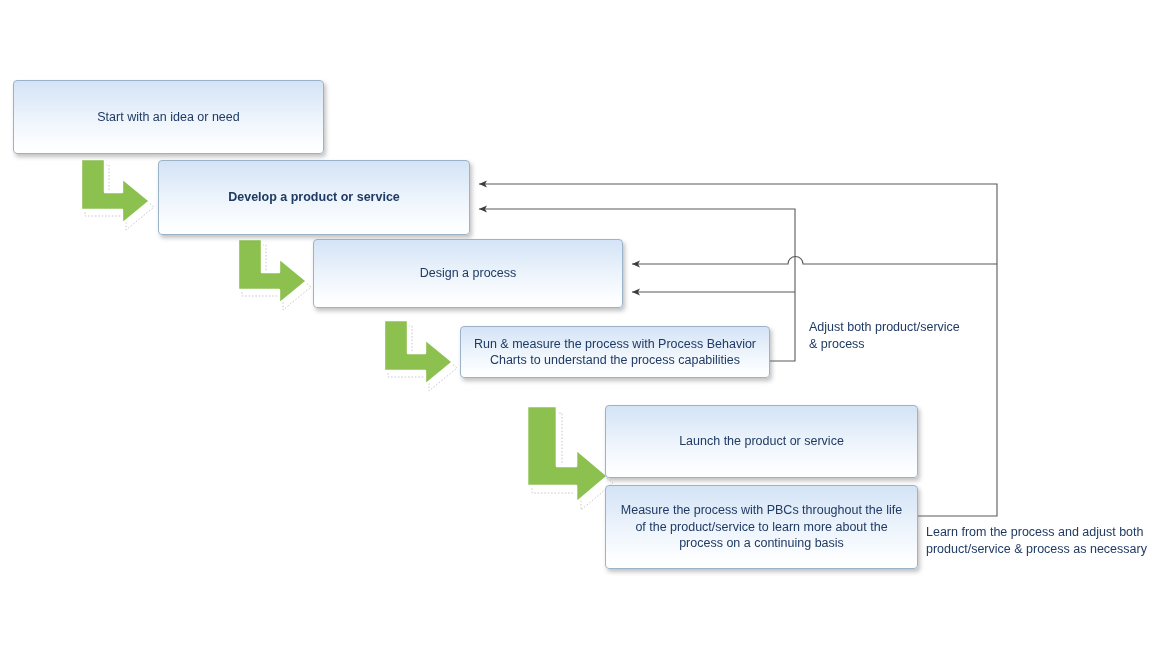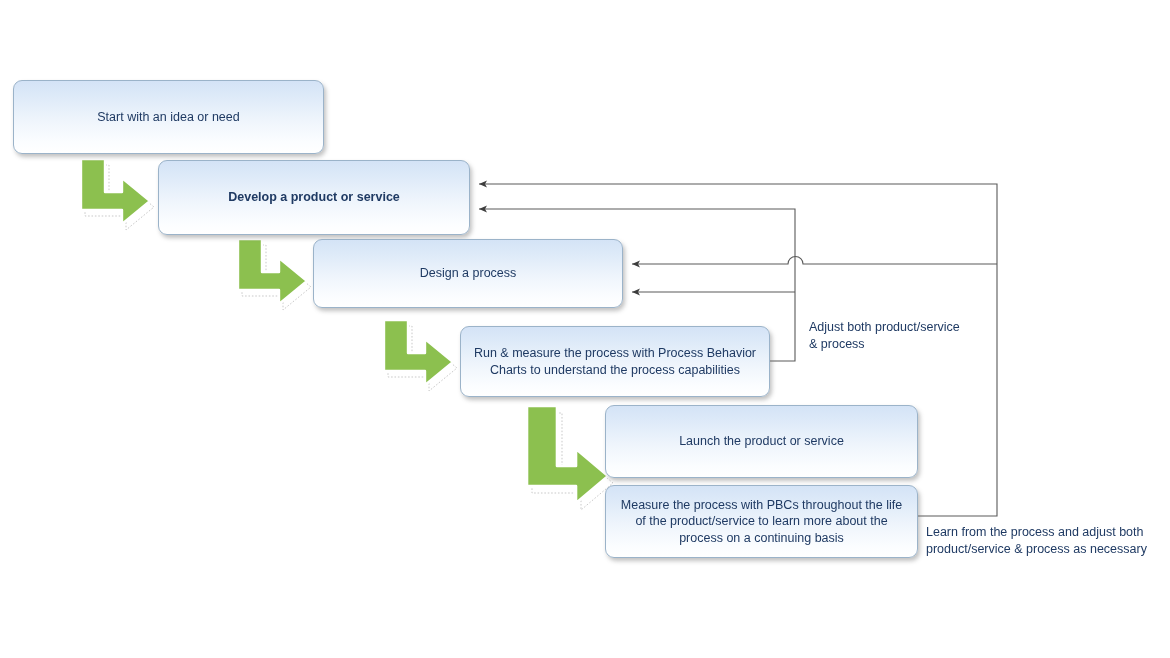--- a/index.html
+++ b/index.html
@@ -9,21 +9,21 @@
     font-family:"Liberation Sans", sans-serif;
     overflow:hidden;
   }
   #stage{position:relative;width:1170px;height:658px;}
 
   
   .node{
     position:absolute;
     box-sizing:border-box;
     border:1px solid #9BB3C9;
-    border-radius:9px;
+    border-radius:4px;
     background:linear-gradient(to bottom,#D4E3F6 0%,#DCE9F8 18%,#EFF5FC 55%,#FBFDFF 85%,#FFFFFF 100%);
     box-shadow:2px 3px 4px rgba(120,120,120,0.45);
     display:flex;align-items:center;justify-content:center;
     color:#1F3A63;
     font-size:12.5px;
     line-height:16.5px;
     text-align:center;
     padding:2px 10px;
   }
   .node span{display:block;}
@@ -102,29 +102,29 @@
   </div>
 
   <div class="node" style="left:158px;top:160px;width:312px;height:75px;font-weight:bold;">
     <span>Develop a product or service</span>
   </div>
 
   <div class="node" style="left:313px;top:239px;width:310px;height:69px;">
     <span>Design a process</span>
   </div>
 
-  <div class="node" style="left:460px;top:326px;width:310px;height:71px;">
+  <div class="node" style="left:460px;top:326px;width:310px;height:52px;">
     <span>Run &amp; measure the process with Process Behavior Charts to understand the process capabilities</span>
   </div>
 
   <div class="node" style="left:605px;top:405px;width:313px;height:73px;">
     <span>Launch the product or service</span>
   </div>
 
-  <div class="node" style="left:605px;top:485px;width:313px;height:73px;">
+  <div class="node" style="left:605px;top:485px;width:313px;height:84px;">
     <span>Measure the process with PBCs throughout the life of the product/service to learn more about the process on a continuing basis</span>
   </div>
 
   <div class="wlabel" style="left:801px;top:319px;width:180px;text-align:left;margin-left:8px;">Adjust both product/service
 &amp; process</div>
 
   <div class="wlabel" style="left:926px;top:524px;width:240px;text-align:left;">Learn from the process and adjust both
 product/service &amp; process as necessary</div>
 
 </div>

